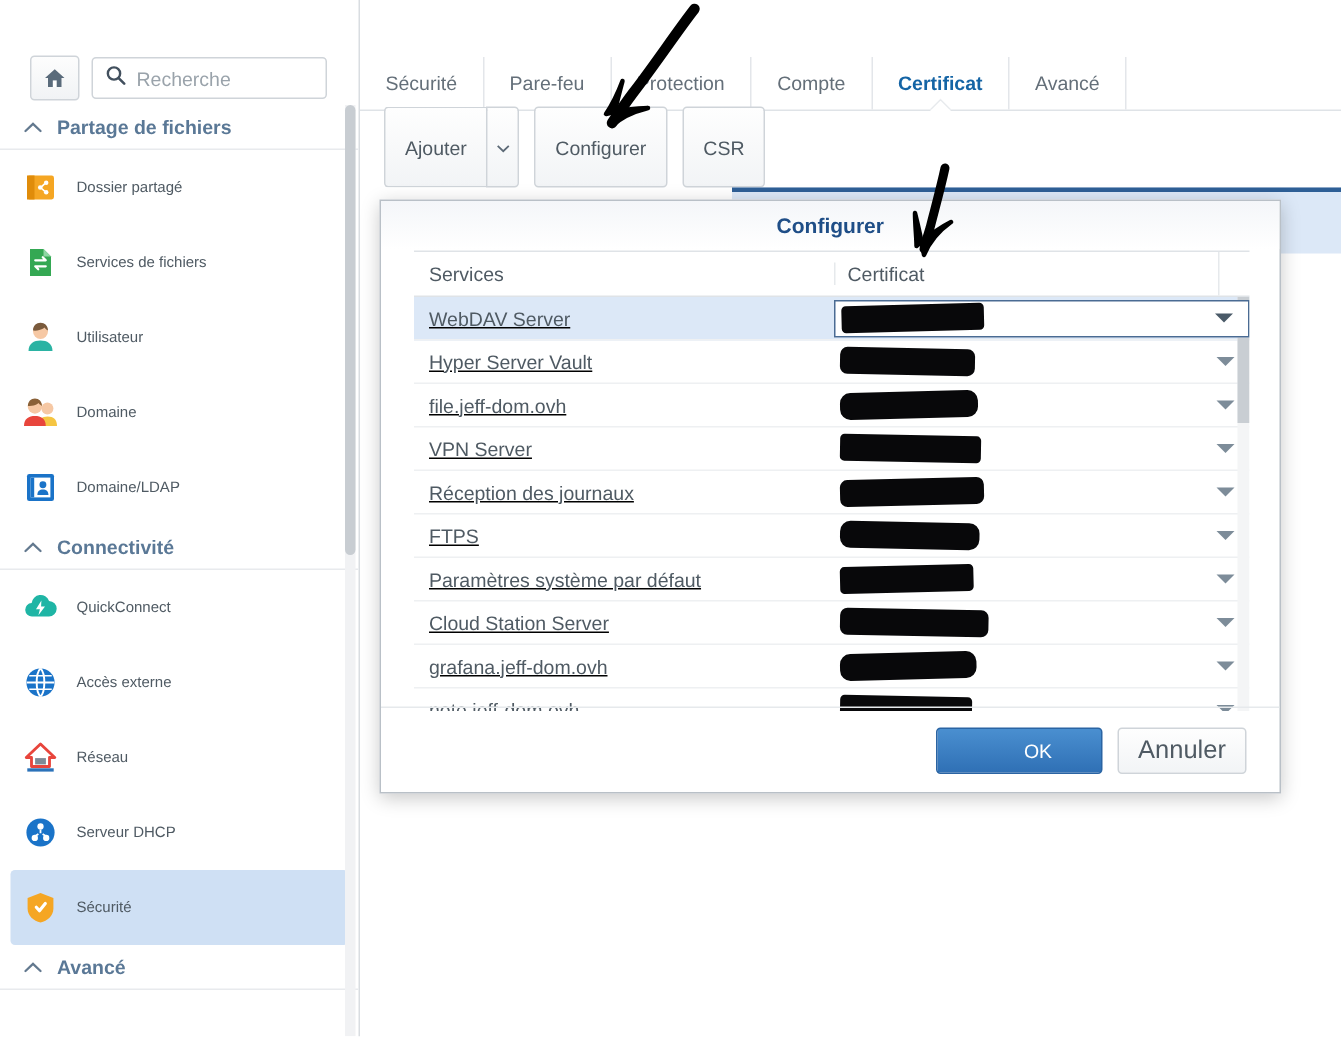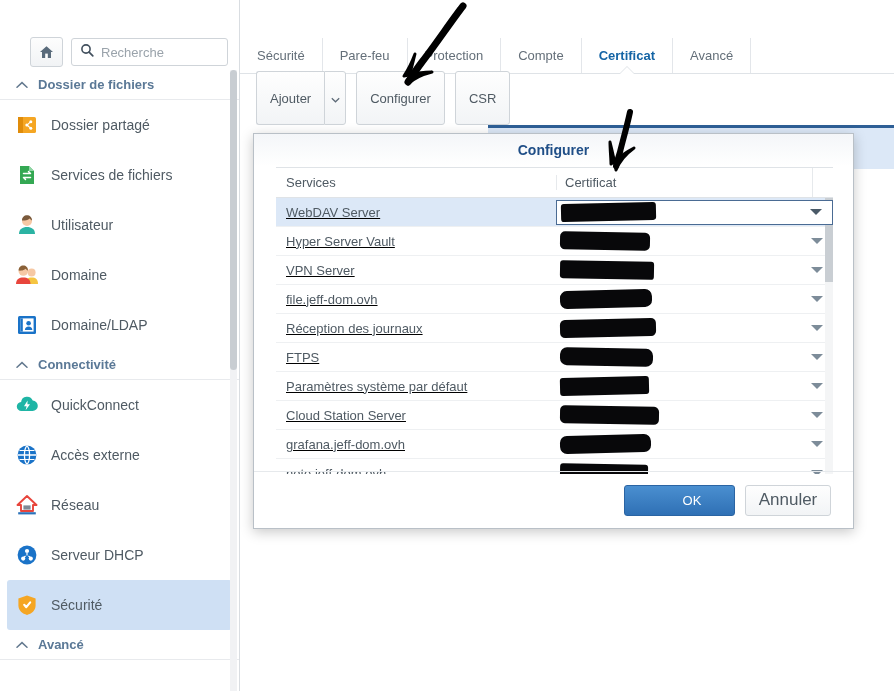--- a/index.html
+++ b/index.html
@@ -23,21 +23,21 @@
     width: 239px; height: 691px;
     background: #ffffff;
     border-right: 1px solid #d9dde1;
     overflow: hidden;
   }
   .side-top {
     position: absolute;
     left: 0; top: 36px;
     width: 239px; height: 32px;
     display: flex; align-items: center;
-    padding-left: 30px;
+    padding-left: 20px;
     box-sizing: border-box;
   }
   .home-btn {
     width: 31px; height: 28px;
     border: 1px solid #cfd4d9;
     border-radius: 3px;
     background: linear-gradient(#fdfdfd, #f1f3f5);
     display: flex; align-items: center; justify-content: center;
     cursor: pointer;
   }
@@ -107,21 +107,21 @@
     margin: 0 7px 0 7px;
     padding-left: 7px;
   }
   .nav-item .ico {
     width: 26px; height: 26px;
     flex: none;
     margin-right: 11px;
     display: flex; align-items: center; justify-content: center;
   }
   .nav-item .lbl {
-    font-size: 14px;
+    font-size: 10px;
     color: #4f5a63;
     white-space: nowrap;
   }
 
   
   #main {
     position: absolute;
     left: 240px; top: 0;
     width: 654px; height: 691px;
     background: #ffffff;
@@ -382,21 +382,21 @@
     <div class="side-scroll">
       <div class="sb-track"></div>
       <div class="sb-scrollbar"></div>
 
       <div class="section-head">
         <span class="chev">
           <svg width="12" height="8" viewBox="0 0 12 8">
               <path d="M1 6.3 L6 1.6 L11 6.3" fill="none" stroke="#63798f" stroke-width="1.5" stroke-linecap="round"></path>
             </svg>
         </span>
-        <span>Dossier de fichiers</span>
+        <span>Partage de fichiers</span>
       </div>
 
       <div class="nav-item">
         <span class="ico">
           <svg width="24" height="24" viewBox="0 0 24 24">
             <rect x="3" y="4" width="18" height="16" rx="1.6" fill="#f5a623"></rect>
             <rect x="3" y="4" width="5" height="16" fill="#e08c0a"></rect>
             <circle cx="15.8" cy="8.8" r="1.5" fill="#fff"></circle>
               <circle cx="11.8" cy="12" r="1.5" fill="#fff"></circle>
               <circle cx="15.8" cy="15.2" r="1.5" fill="#fff"></circle>
@@ -603,30 +603,30 @@
           </div>
         </div>
         <div class="row">
           <div class="svc">Hyper Server Vault</div>
           <div class="cert">
             <span class="redact" style="width: 90px; background: rgb(8, 8, 10); border-radius: 5px; transform: translateY(-50%) rotate(1.1deg);"></span>
             <span class="cert-arrow"></span>
           </div>
         </div>
         <div class="row">
+          <div class="svc">file.jeff-dom.ovh</div>
+          <div class="cert">
+            <span class="redact" style="width: 92px; background: rgb(8, 8, 10); border-radius: 7px; transform: translateY(-50%) rotate(-1.4deg);"></span>
+            <span class="cert-arrow"></span>
+          </div>
+        </div>
+        <div class="row">
           <div class="svc">VPN Server</div>
           <div class="cert">
             <span class="redact" style="width: 94px; background: rgb(8, 8, 10); border-radius: 3px; transform: translateY(-50%) rotate(1.1deg);"></span>
-            <span class="cert-arrow"></span>
-          </div>
-        </div>
-        <div class="row">
-          <div class="svc">file.jeff-dom.ovh</div>
-          <div class="cert">
-            <span class="redact" style="width: 92px; background: rgb(8, 8, 10); border-radius: 7px; transform: translateY(-50%) rotate(-1.4deg);"></span>
             <span class="cert-arrow"></span>
           </div>
         </div>
         <div class="row">
           <div class="svc">Réception des journaux</div>
           <div class="cert">
             <span class="redact" style="width: 96px; background: rgb(8, 8, 10); border-radius: 5px; transform: translateY(-50%) rotate(-1.4deg);"></span>
             <span class="cert-arrow"></span>
           </div>
         </div>

